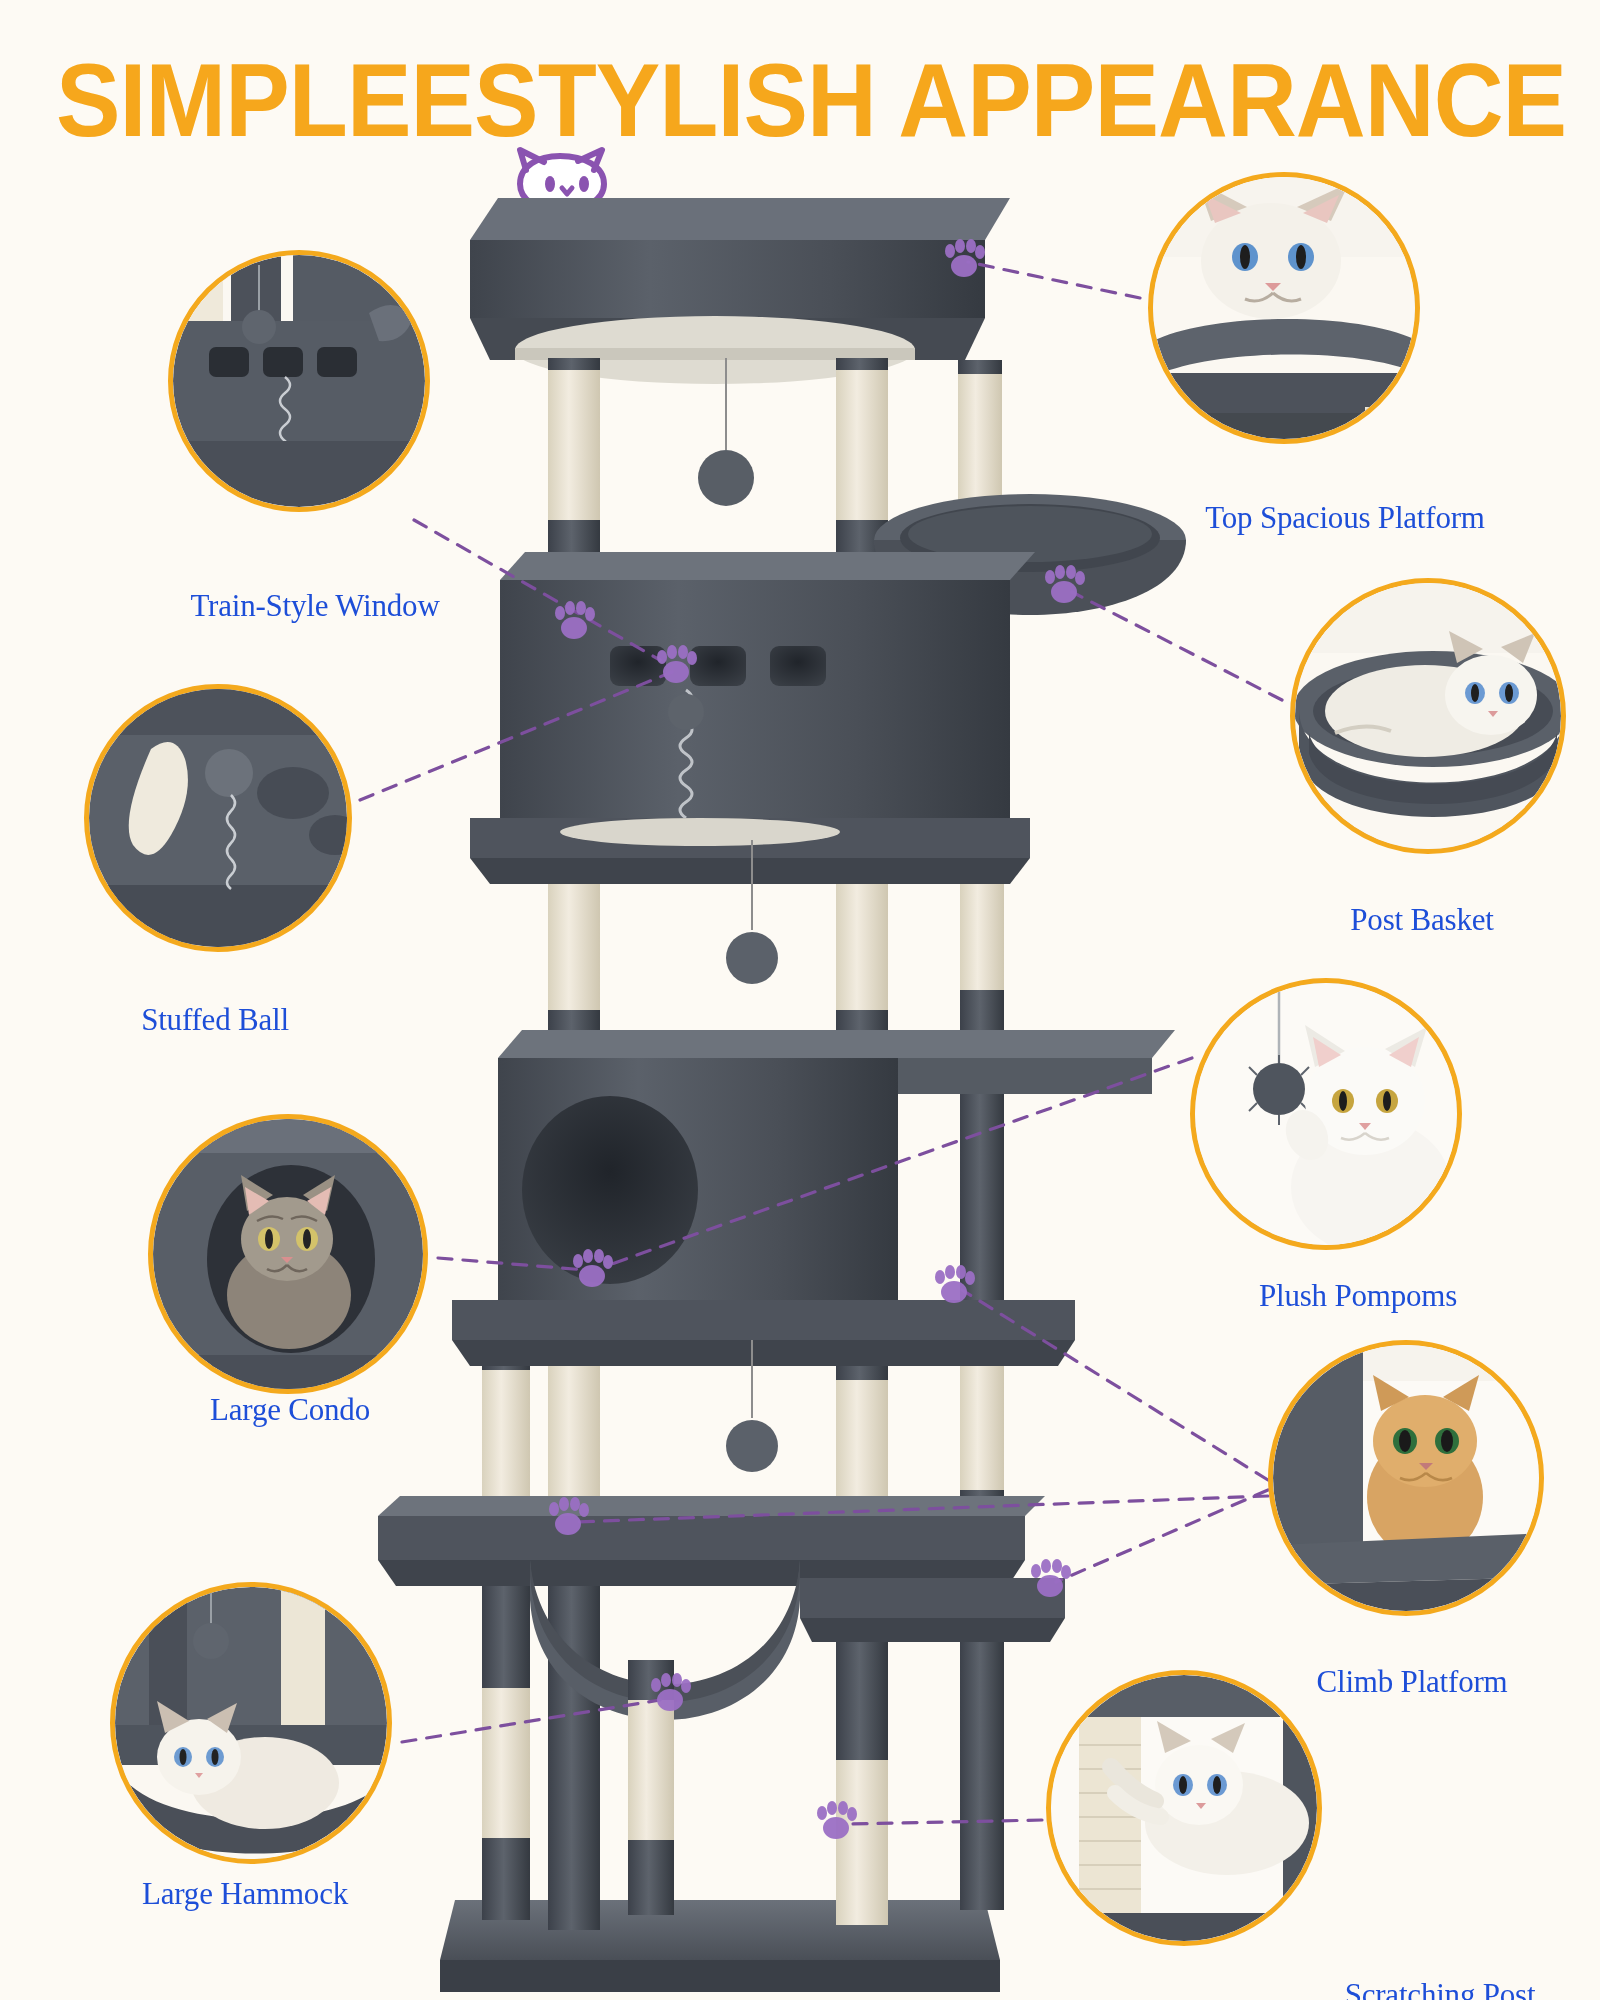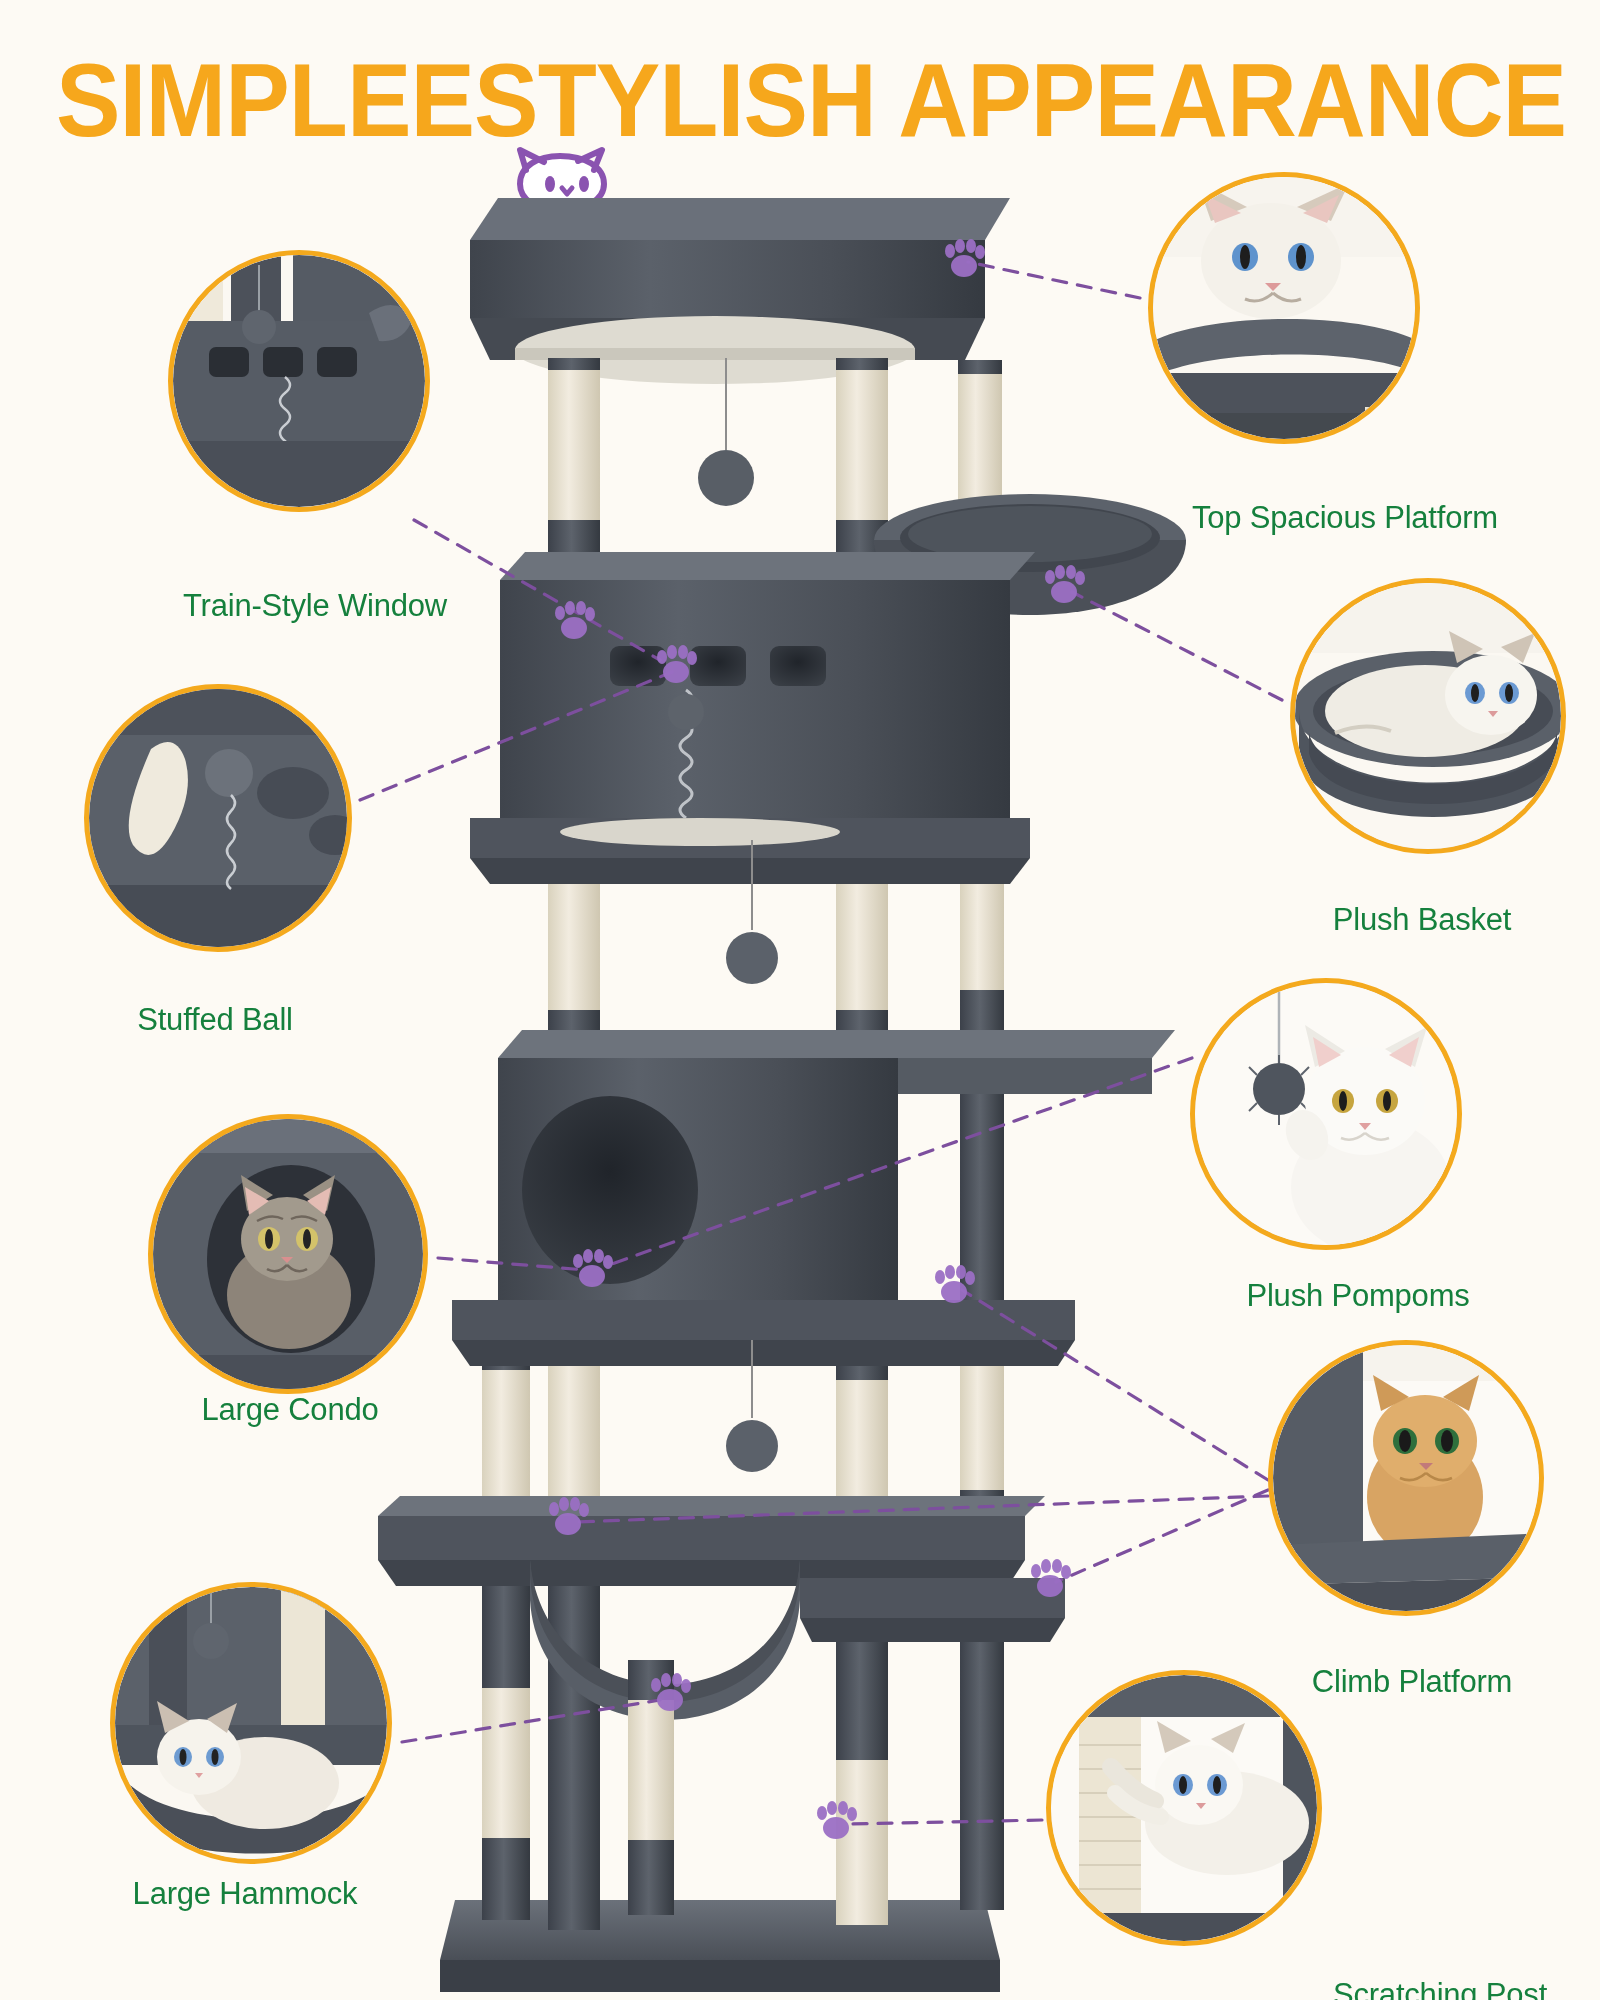--- a/index.html
+++ b/index.html
@@ -40,22 +40,22 @@
     border:5px solid #f4a91d;
     box-sizing:border-box;
     background:#e8e9ea;
   }
   .callout .inner{position:absolute;inset:0;border-radius:50%;overflow:hidden;}
 
   
   .lbl{
     position:absolute;
     font-size:31px;
-    color:#15803d;
-    font-family:Liberation Sans, sans-serif;
+    color:#1d4ed8;
+    font-family:Liberation Serif, serif;
     white-space:nowrap;
     letter-spacing:-0.2px;
   }
   .lbl.c{transform:translateX(-50%);}
 </style>
 </head>
 <body>
 
 <div id="stage">
 
@@ -451,21 +451,21 @@
           <ellipse cx="214" cy="110" rx="4" ry="9" fill="#1f1f1f"></ellipse>
           <path d="M193 128 l5 6 l5 -6 Z" fill="#dc9b9b"></path>
           <path d="M40 150 q30 -12 56 -2" stroke="#d3cec2" stroke-width="4" fill="none"></path>
         </g>
 
         <path d="M4 126 C4 224 272 224 272 126 L272 168 C272 256 4 256 4 168 Z" fill="#4f555e"></path>
         <path d="M14 150 C30 218 246 218 262 150 L262 170 C246 238 30 238 14 170 Z" fill="#454a53"></path>
       </svg>
     </div>
   </div>
-  <div class="lbl c" style="left:1422px;top:902px;">Plush Basket</div>
+  <div class="lbl c" style="left:1422px;top:902px;">Post Basket</div>
 
   <div class="callout" style="left:1190px;top:978px;width:272px;height:272px;">
     <div class="inner">
       <svg viewBox="0 0 272 272" width="272" height="272">
         <rect width="272" height="272" fill="#fcfaf6"></rect>
         <line x1="84" y1="0" x2="84" y2="84" stroke="#aeb3b8" stroke-width="2.5"></line>
         <circle cx="84" cy="106" r="26" fill="#4f555e"></circle>
         <g stroke="#5d636c" stroke-width="2">
           <line x1="62" y1="92" x2="54" y2="84"></line>
             <line x1="106" y1="92" x2="114" y2="84"></line>

